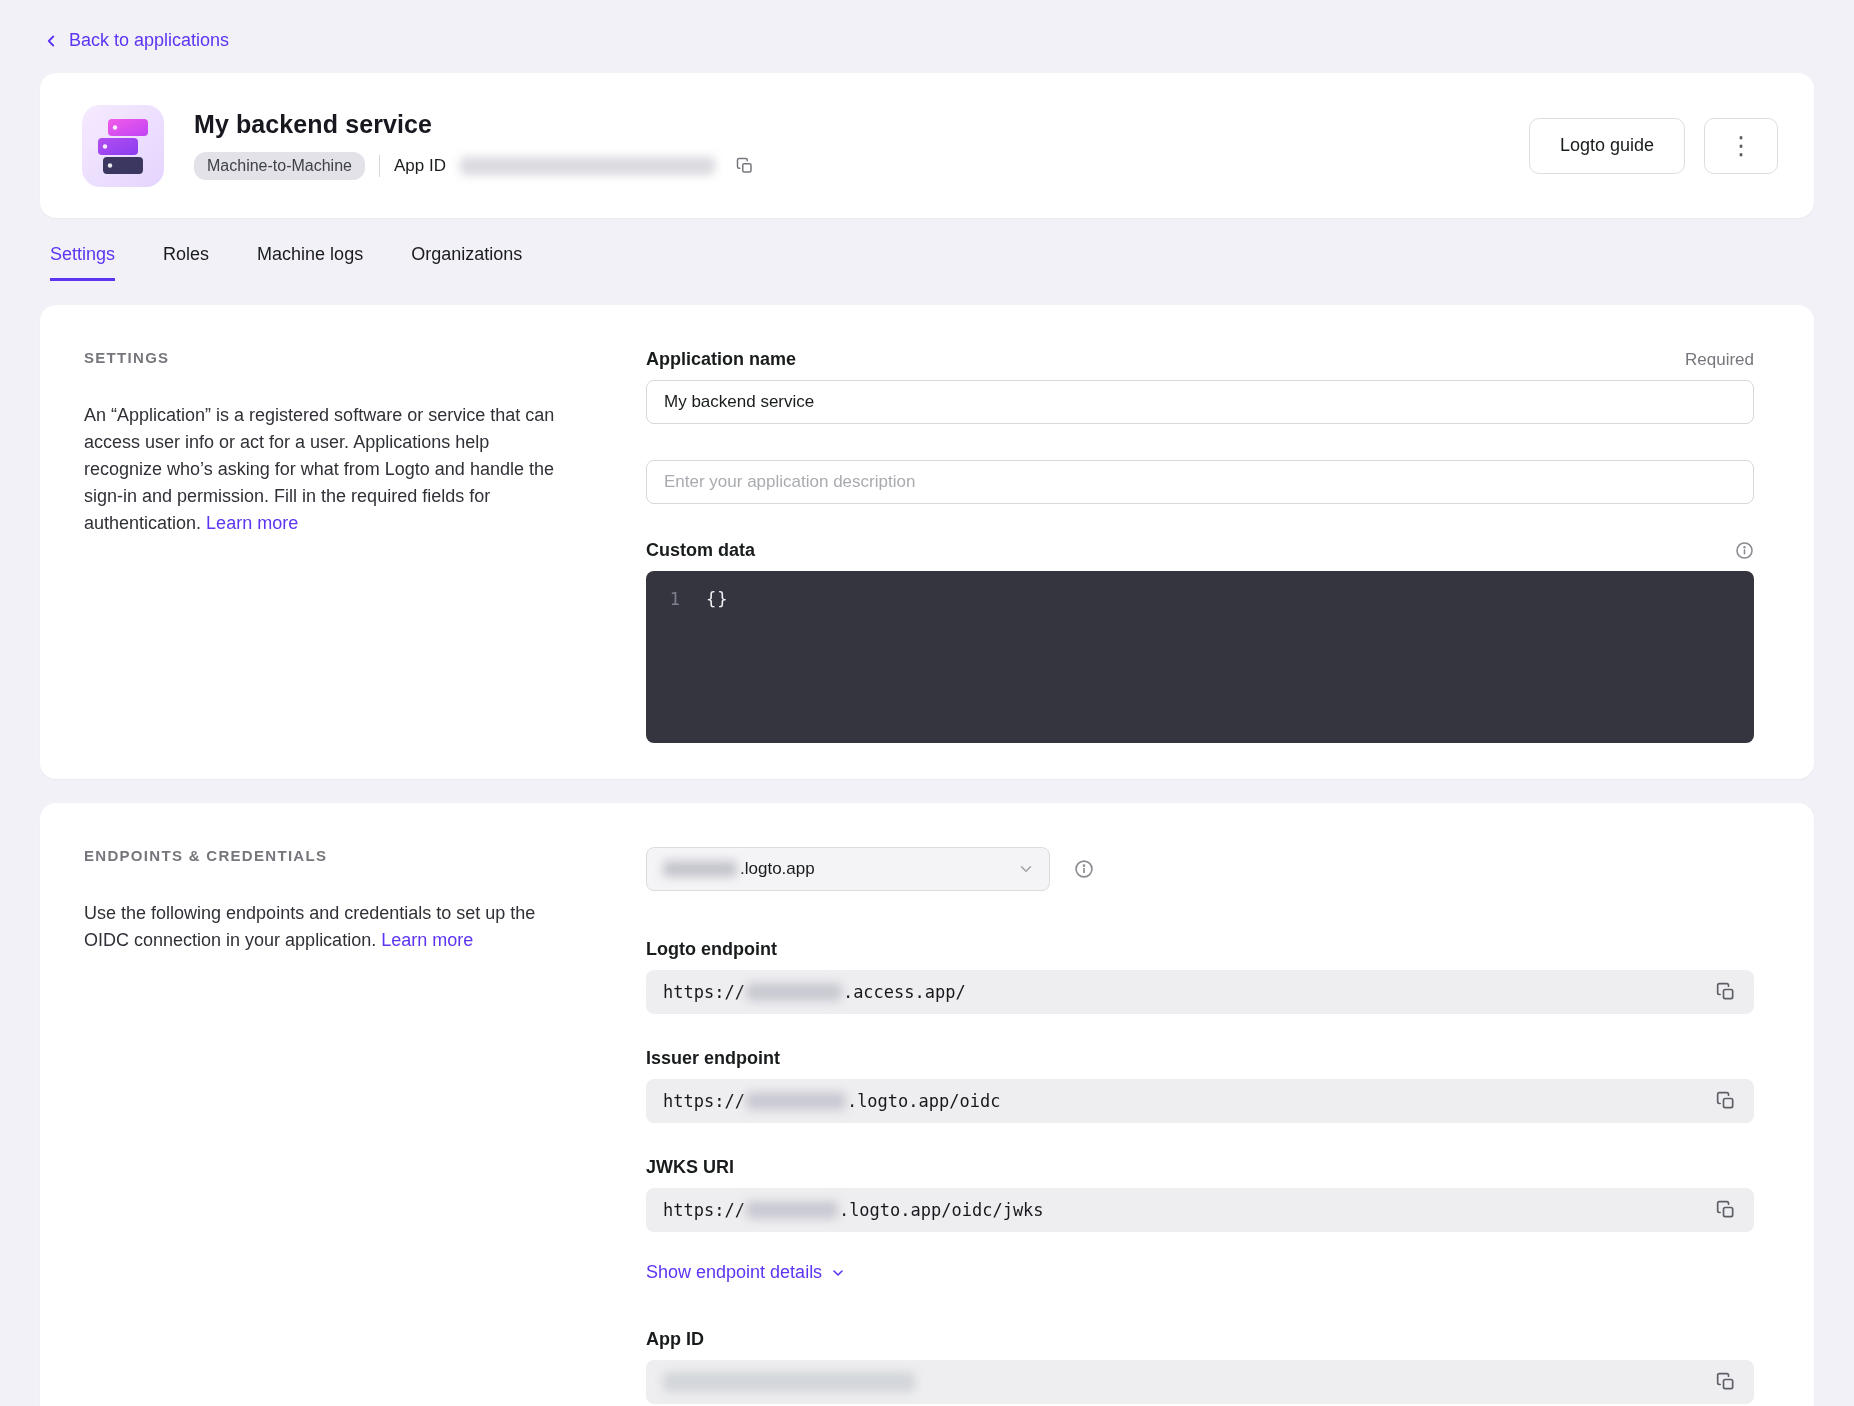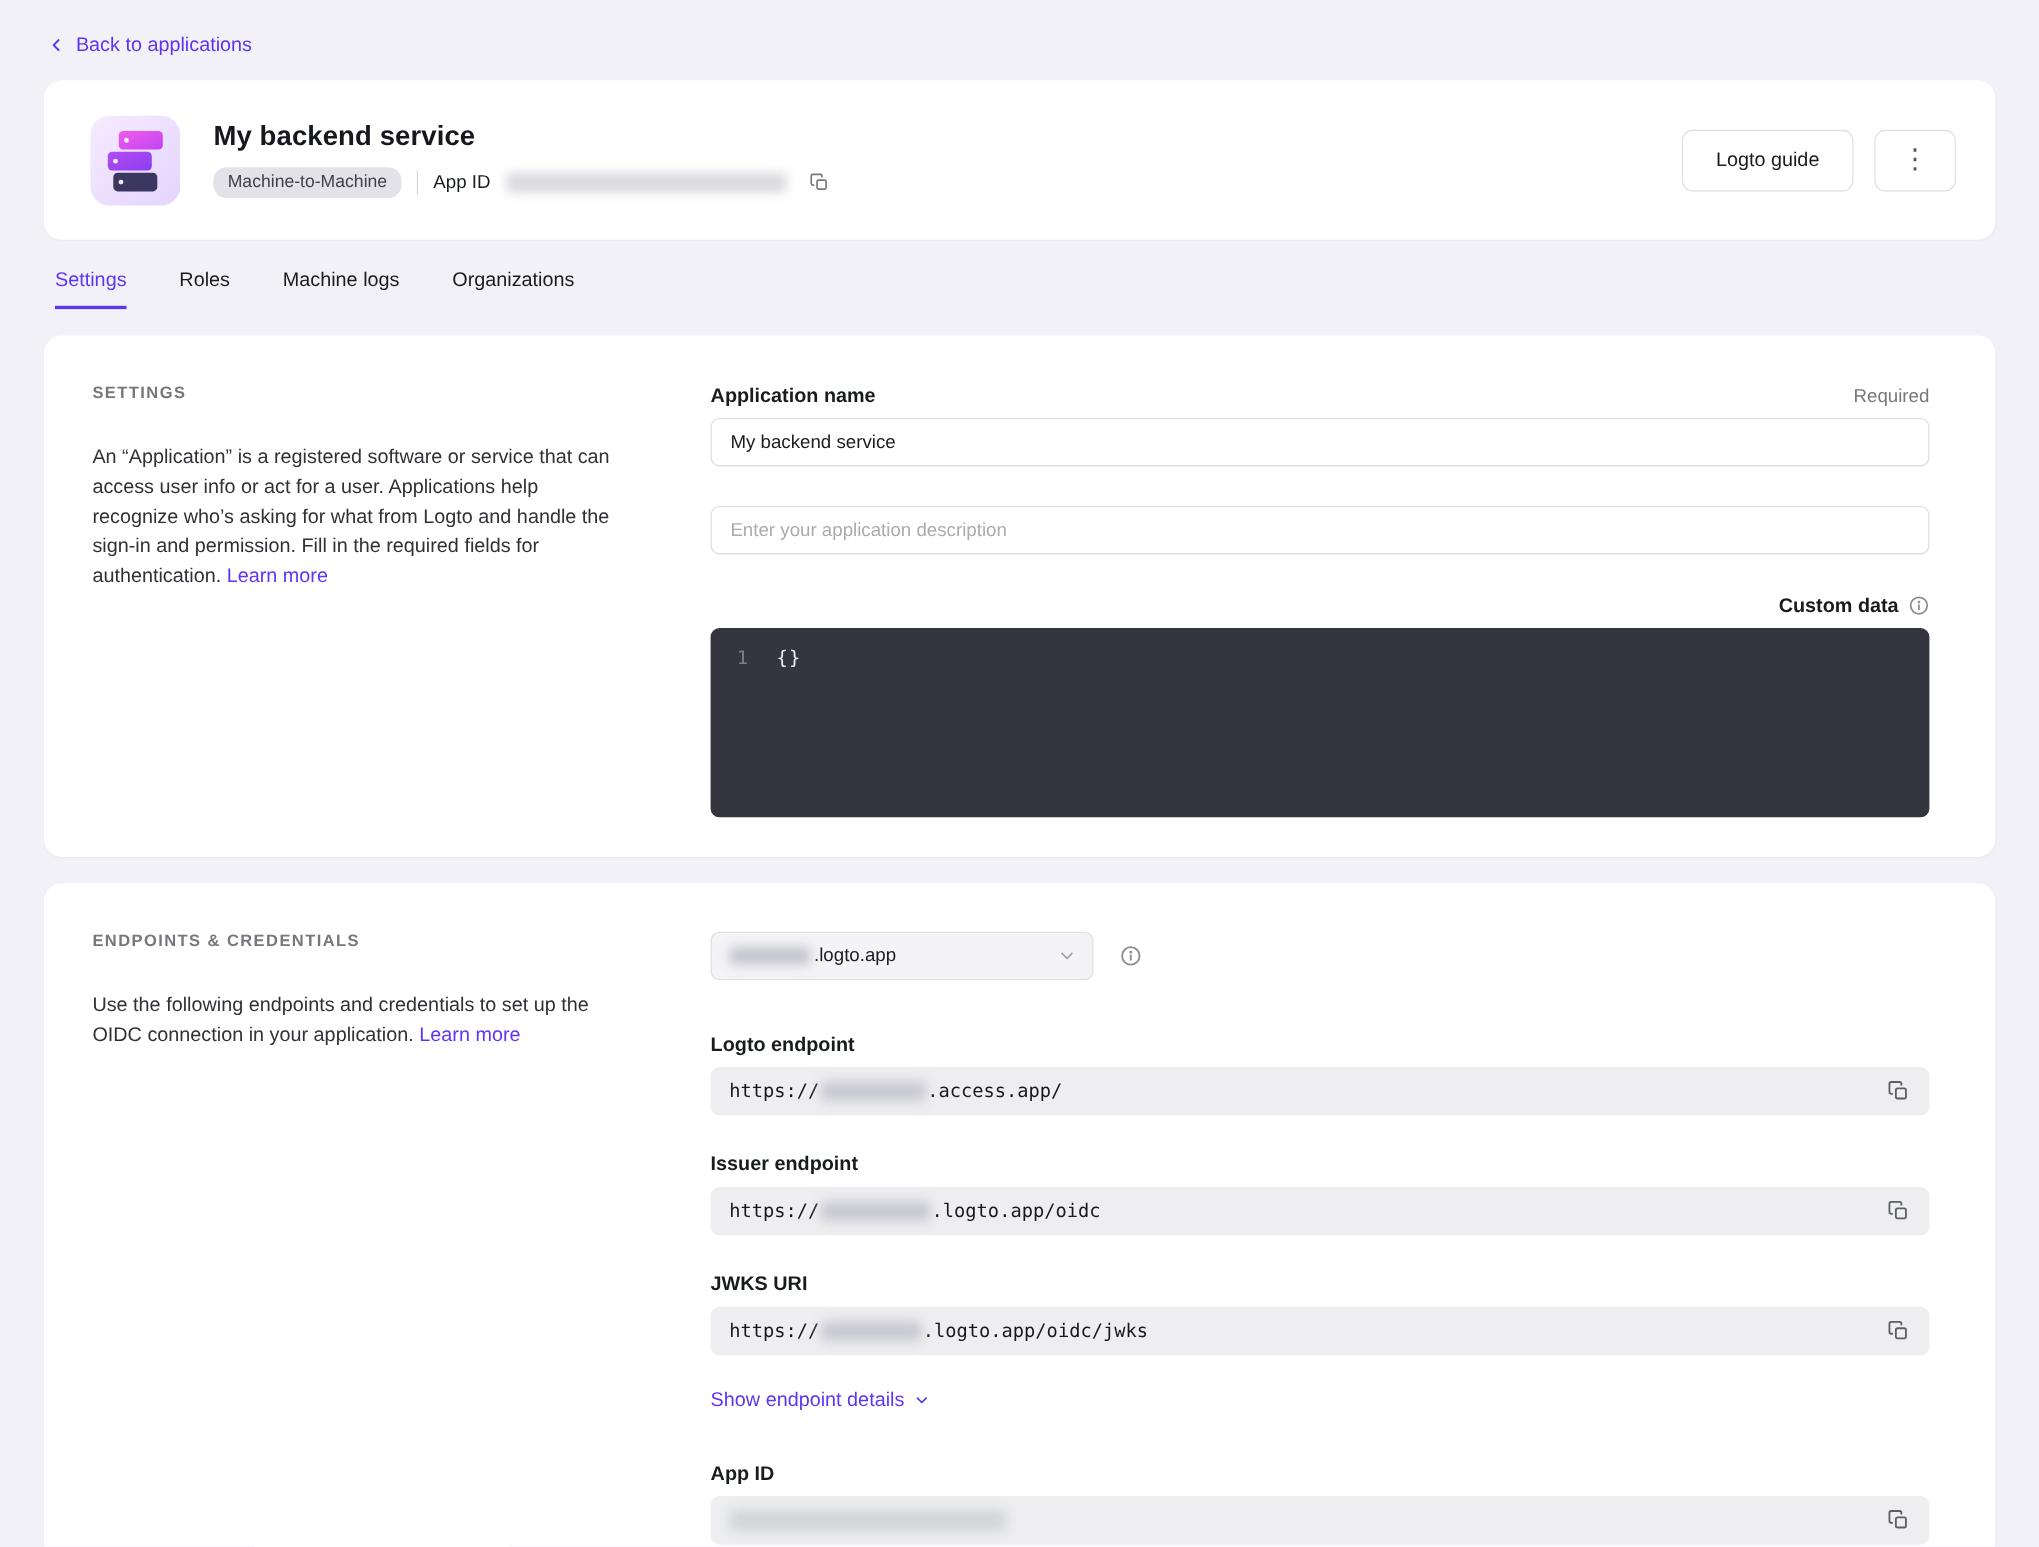--- a/index.html
+++ b/index.html
@@ -56,21 +56,21 @@
     display:grid; grid-template-columns:472px 1fr; column-gap:90px;
     align-items:start;
   }
   .endpoints-card { padding-bottom:60px; }
   .section-title { font-size:15px; font-weight:700; letter-spacing:1.3px; color:#75777c; }
   .section-desc { margin-top:36px; font-size:18px; line-height:27px; color:#2f3137; }
   .link { color:#5d34f2; text-decoration:none; cursor:pointer; }
 
   
   .label-row { display:flex; align-items:center; justify-content:space-between; margin-bottom:10px; }
-  .label-row.inline { justify-content:flex-end; gap:9px; }
+  .label-row.inline { justify-content:space-between; gap:9px; }
   .label-row label { font-size:18px; font-weight:600; color:#191c1d; }
   .required { font-size:17px; color:#75777c; }
   .field-group + .field-group { margin-top:36px; }
   .input {
     width:100%; height:44px; border:1px solid #d9d9dd; border-radius:8px;
     padding:0 17px; font-size:17px; font-family:inherit; color:#191c1d; background:#fff; outline:none;
   }
   .input::placeholder { color:#a9abb0; }
   .info-icon { display:inline-flex; color:#8b8d92; }
 
@@ -79,21 +79,21 @@
     margin-top:2px; height:172px; background:#34353f; border-radius:8px;
     padding:16px 20px; display:flex; align-items:flex-start;
     font-family:"DejaVu Sans Mono", monospace; font-size:17px; line-height:24px; cursor:text;
   }
   .code-editor .ln { color:#7d7f8a; min-width:14px; text-align:right; }
   .code-editor .code { color:#eef0f3; margin-left:26px; letter-spacing:1px; }
 
   
   .select-row { display:flex; align-items:center; }
   .select {
-    width:348px; height:44px; background:#f4f4f6; border:1px solid #dcdcdf;
+    width:404px; height:44px; background:#f4f4f6; border:1px solid #dcdcdf;
     border-radius:8px; padding:0 14px 0 16px; display:flex; align-items:center;
     cursor:pointer; font-size:17px; color:#191c1d;
   }
   .select .chev { margin-left:auto; color:#a0a2a8; display:flex; }
   .select-row .info-icon { margin-left:24px; }
   .ep-first { margin-top:48px; }
   .ep-group { margin-top:34px; }
   .readonly-field {
     height:44px; background:#eeeef0; border-radius:8px;
     display:flex; align-items:center; padding:0 12px 0 17px;

